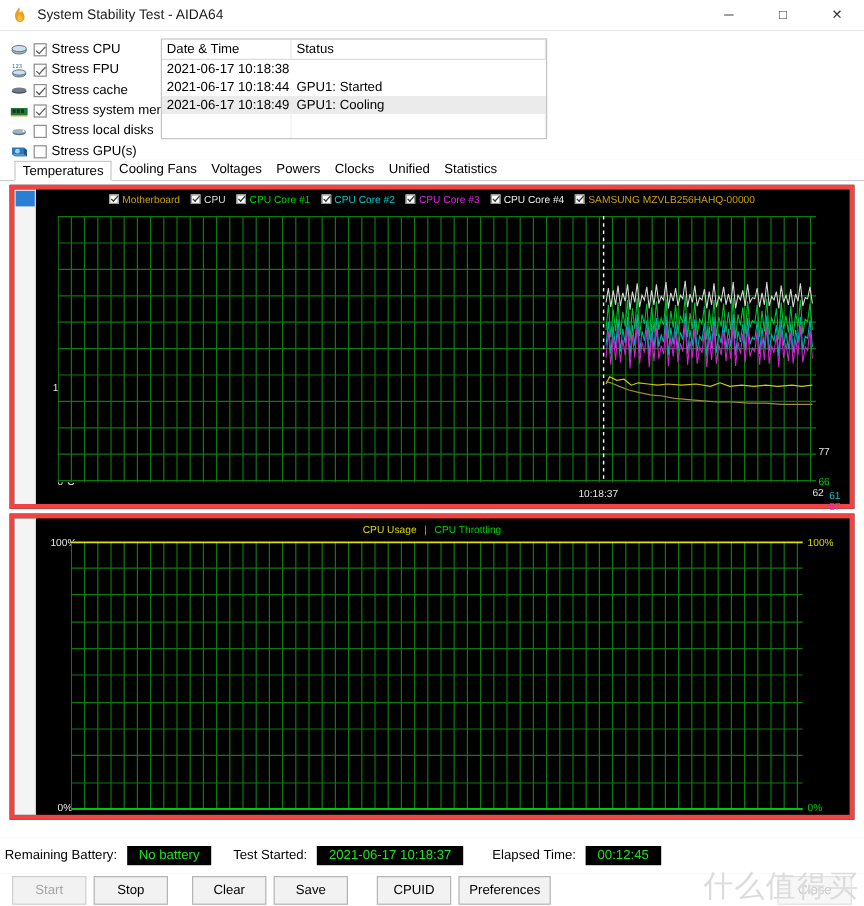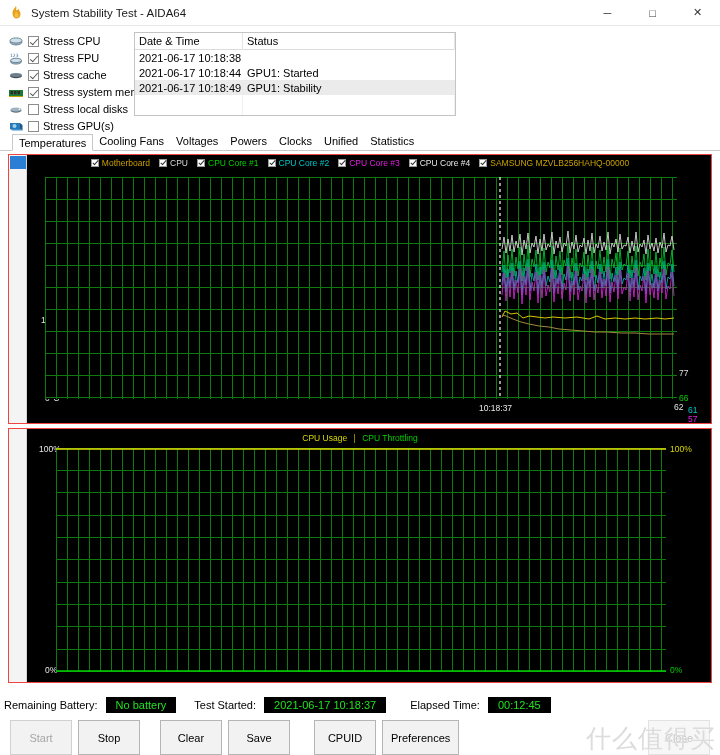--- a/index.html
+++ b/index.html
@@ -157,21 +157,21 @@
     flex: 1 1 auto;
     background: #ffffff;
     padding: 3px 8px 0 8px;
     display: flex;
     flex-direction: column;
     gap: 4px;
   }
   .chart-wrap {
     position: relative;
     background: #000;
-    border: 1px solid #ef4444;
+    border: 4px solid #ef4444;
   }
   .chart-temp { height: 270px; }
   .chart-cpu  { height: 255px; }
 
   .scroll-col {
     position: absolute;
     left: 0; top: 0;
     width: 18px; height: 100%;
     background: #f4f4f4;
     border-right: 1px solid #d6d6d6;
@@ -256,21 +256,21 @@
   .btnbar {
     flex: 0 0 27px;
     background: #fff;
     display: flex;
     align-items: center;
     padding-left: 10px;
     gap: 6px;
     position: relative;
   }
   .btn {
-    height: 35px;
+    height: 24px;
     min-width: 62px;
     border: 1px solid #b5b5b5;
     background: #f2f2f2;
     font-size: 11px;
     color: #000;
     display: flex;
     align-items: center;
     justify-content: center;
     padding: 0 8px;
   }
@@ -399,21 +399,21 @@
       </div>
       <div class="log-row">
         <div class="col-dt">2021-06-17 10:18:38</div>
       </div>
       <div class="log-row">
         <div class="col-dt">2021-06-17 10:18:44</div>
         <div class="col-st">GPU1: Started</div>
       </div>
       <div class="log-row sel">
         <div class="col-dt">2021-06-17 10:18:49</div>
-        <div class="col-st">GPU1: Stability</div>
+        <div class="col-st">GPU1: Cooling</div>
       </div>
       <div class="log-empty">
           <div class="col-dt"></div>
           <div class="col-st"></div>
         </div>
       <div class="log-empty">
           <div class="col-dt"></div>
           <div class="col-st"></div>
         </div>
 

